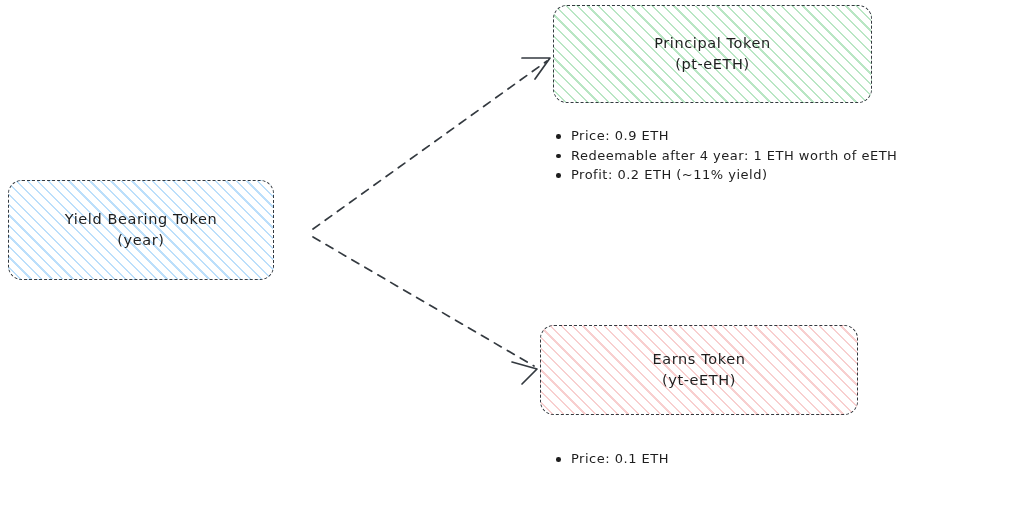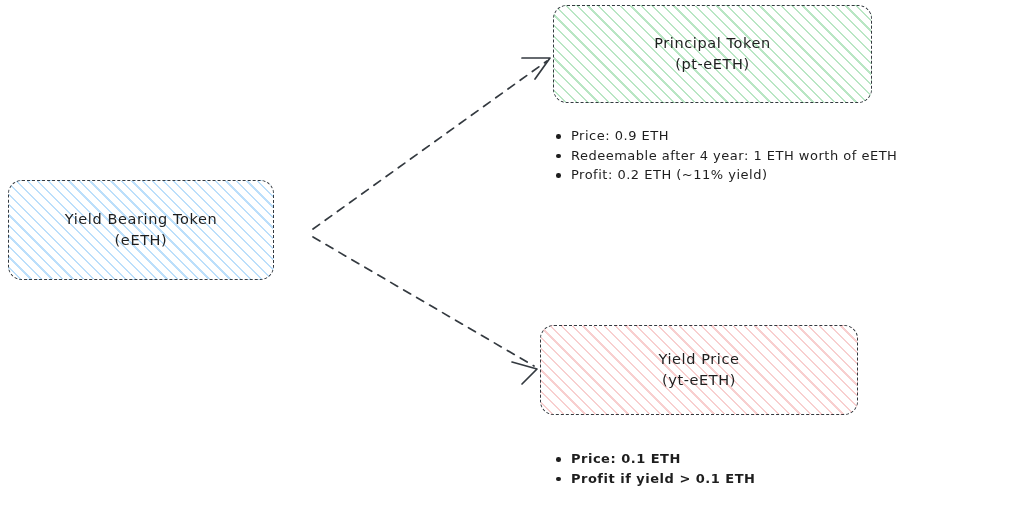--- a/index.html
+++ b/index.html
@@ -105,53 +105,52 @@
     position: absolute;
     left: 2px;
     top: 8px;
     width: 4.6px;
     height: 4.6px;
     border-radius: 50%;
     background: #1e1e1e;
   }
 
   #bullets-principal-token { left: 554px; top: 126px; }
-  #bullets-yield-token     { left: 554px; top: 449px; font-weight: bold; }
+  #bullets-yield-token     { left: 554px; top: 449px; }
 </style>
 </head>
 <body>
 
 <svg id="canvas" viewBox="0 0 1024 514" xmlns="http://www.w3.org/2000/svg">
   <g fill="none" stroke="#343a40" stroke-width="1.7" stroke-linecap="round" stroke-linejoin="round">
 
     <path d="M 313 229 L 547 61" stroke-dasharray="8 7"></path>
     <path d="M 522 58 L 550 58 L 535 79"></path>
 
     <path d="M 313 237 L 534 366" stroke-dasharray="8 7"></path>
     <path d="M 512 362 L 537 369 L 522 384"></path>
   </g>
 </svg>
 
 <div class="node" id="node-yield-bearing-token">
   <span class="line1">Yield Bearing Token</span>
-  <span class="line2">(eETH)</span>
+  <span class="line2">(year)</span>
 </div>
 
 <div class="node" id="node-principal-token">
   <span class="line1">Principal Token</span>
   <span class="line2">(pt-eETH)</span>
 </div>
 
 <div class="node" id="node-yield-token">
-  <span class="line1">Yield Price</span>
+  <span class="line1">Earns Token</span>
   <span class="line2">(yt-eETH)</span>
 </div>
 
 <ul class="bullet-list" id="bullets-principal-token">
   <li>Price: 0.9 ETH</li>
   <li>Redeemable after 4 year: 1 ETH worth of eETH</li>
   <li>Profit: 0.2 ETH (~11% yield)</li>
 </ul>
 
 <ul class="bullet-list" id="bullets-yield-token">
   <li>Price: 0.1 ETH</li>
-  <li>Profit if yield &gt; 0.1 ETH</li>
 </ul>
 
 </body></html>

